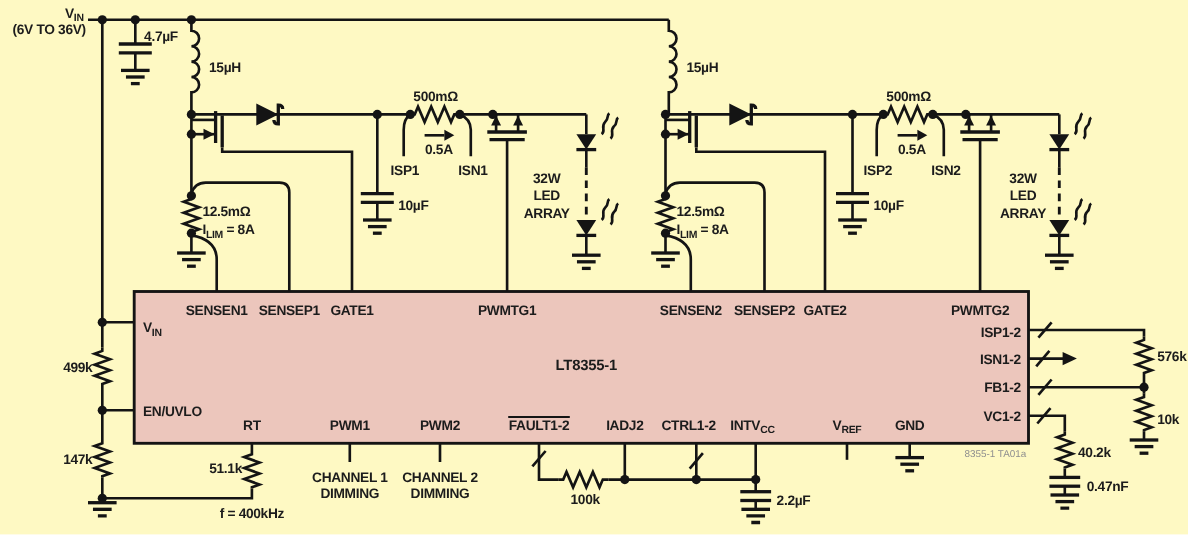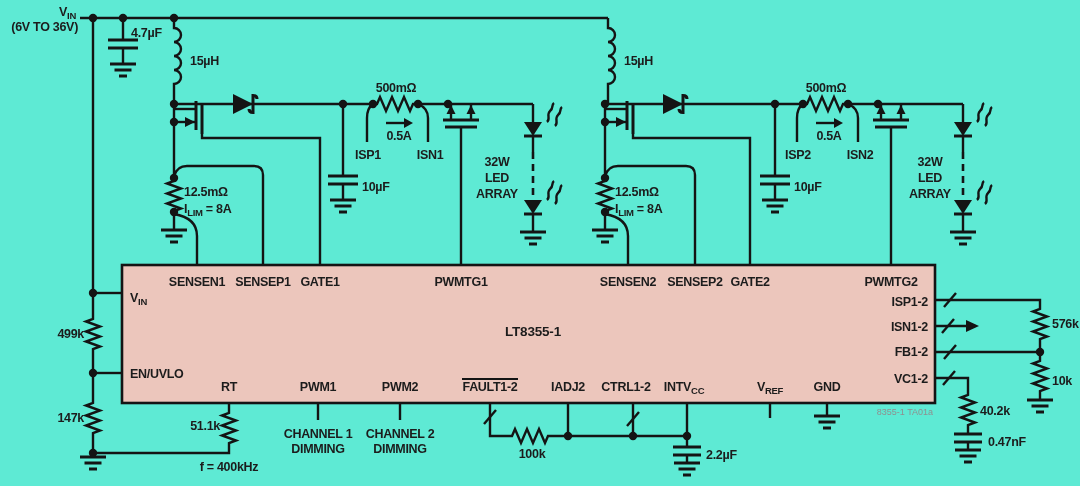--- a/index.html
+++ b/index.html
@@ -1,16 +1,16 @@
 <!DOCTYPE html>
 <html><head>
 <meta charset="utf-8">
 <style>
   html,body{margin:0;padding:0;background:#fff;}
-  .stage{width:1080px;height:486px;background:#5eead4;position:relative;overflow:hidden;}
+  .stage{width:1080px;height:486px;background:#fef9c3;position:relative;overflow:hidden;}
   svg text{font-family:"Liberation Sans",sans-serif;font-weight:bold;fill:#1c1c1c;}
   .lbl{font-size:12.5px;letter-spacing:-0.3px;}
   .pin{font-size:12.5px;letter-spacing:-0.3px;}
   .sub{font-size:9.5px;}
   .chip{font-size:13.5px;letter-spacing:-0.2px;}
   .note{font-size:9px;fill:#8f8f8f;font-weight:normal;}
   .w{stroke:#141414;stroke-width:2.4;fill:none;stroke-linecap:butt;}
   .b{stroke:#141414;stroke-width:3;fill:none;}
   .thin{stroke:#141414;stroke-width:1.8;fill:none;}
   .dash{stroke:#141414;stroke-width:2.6;fill:none;stroke-dasharray:7,5;}

